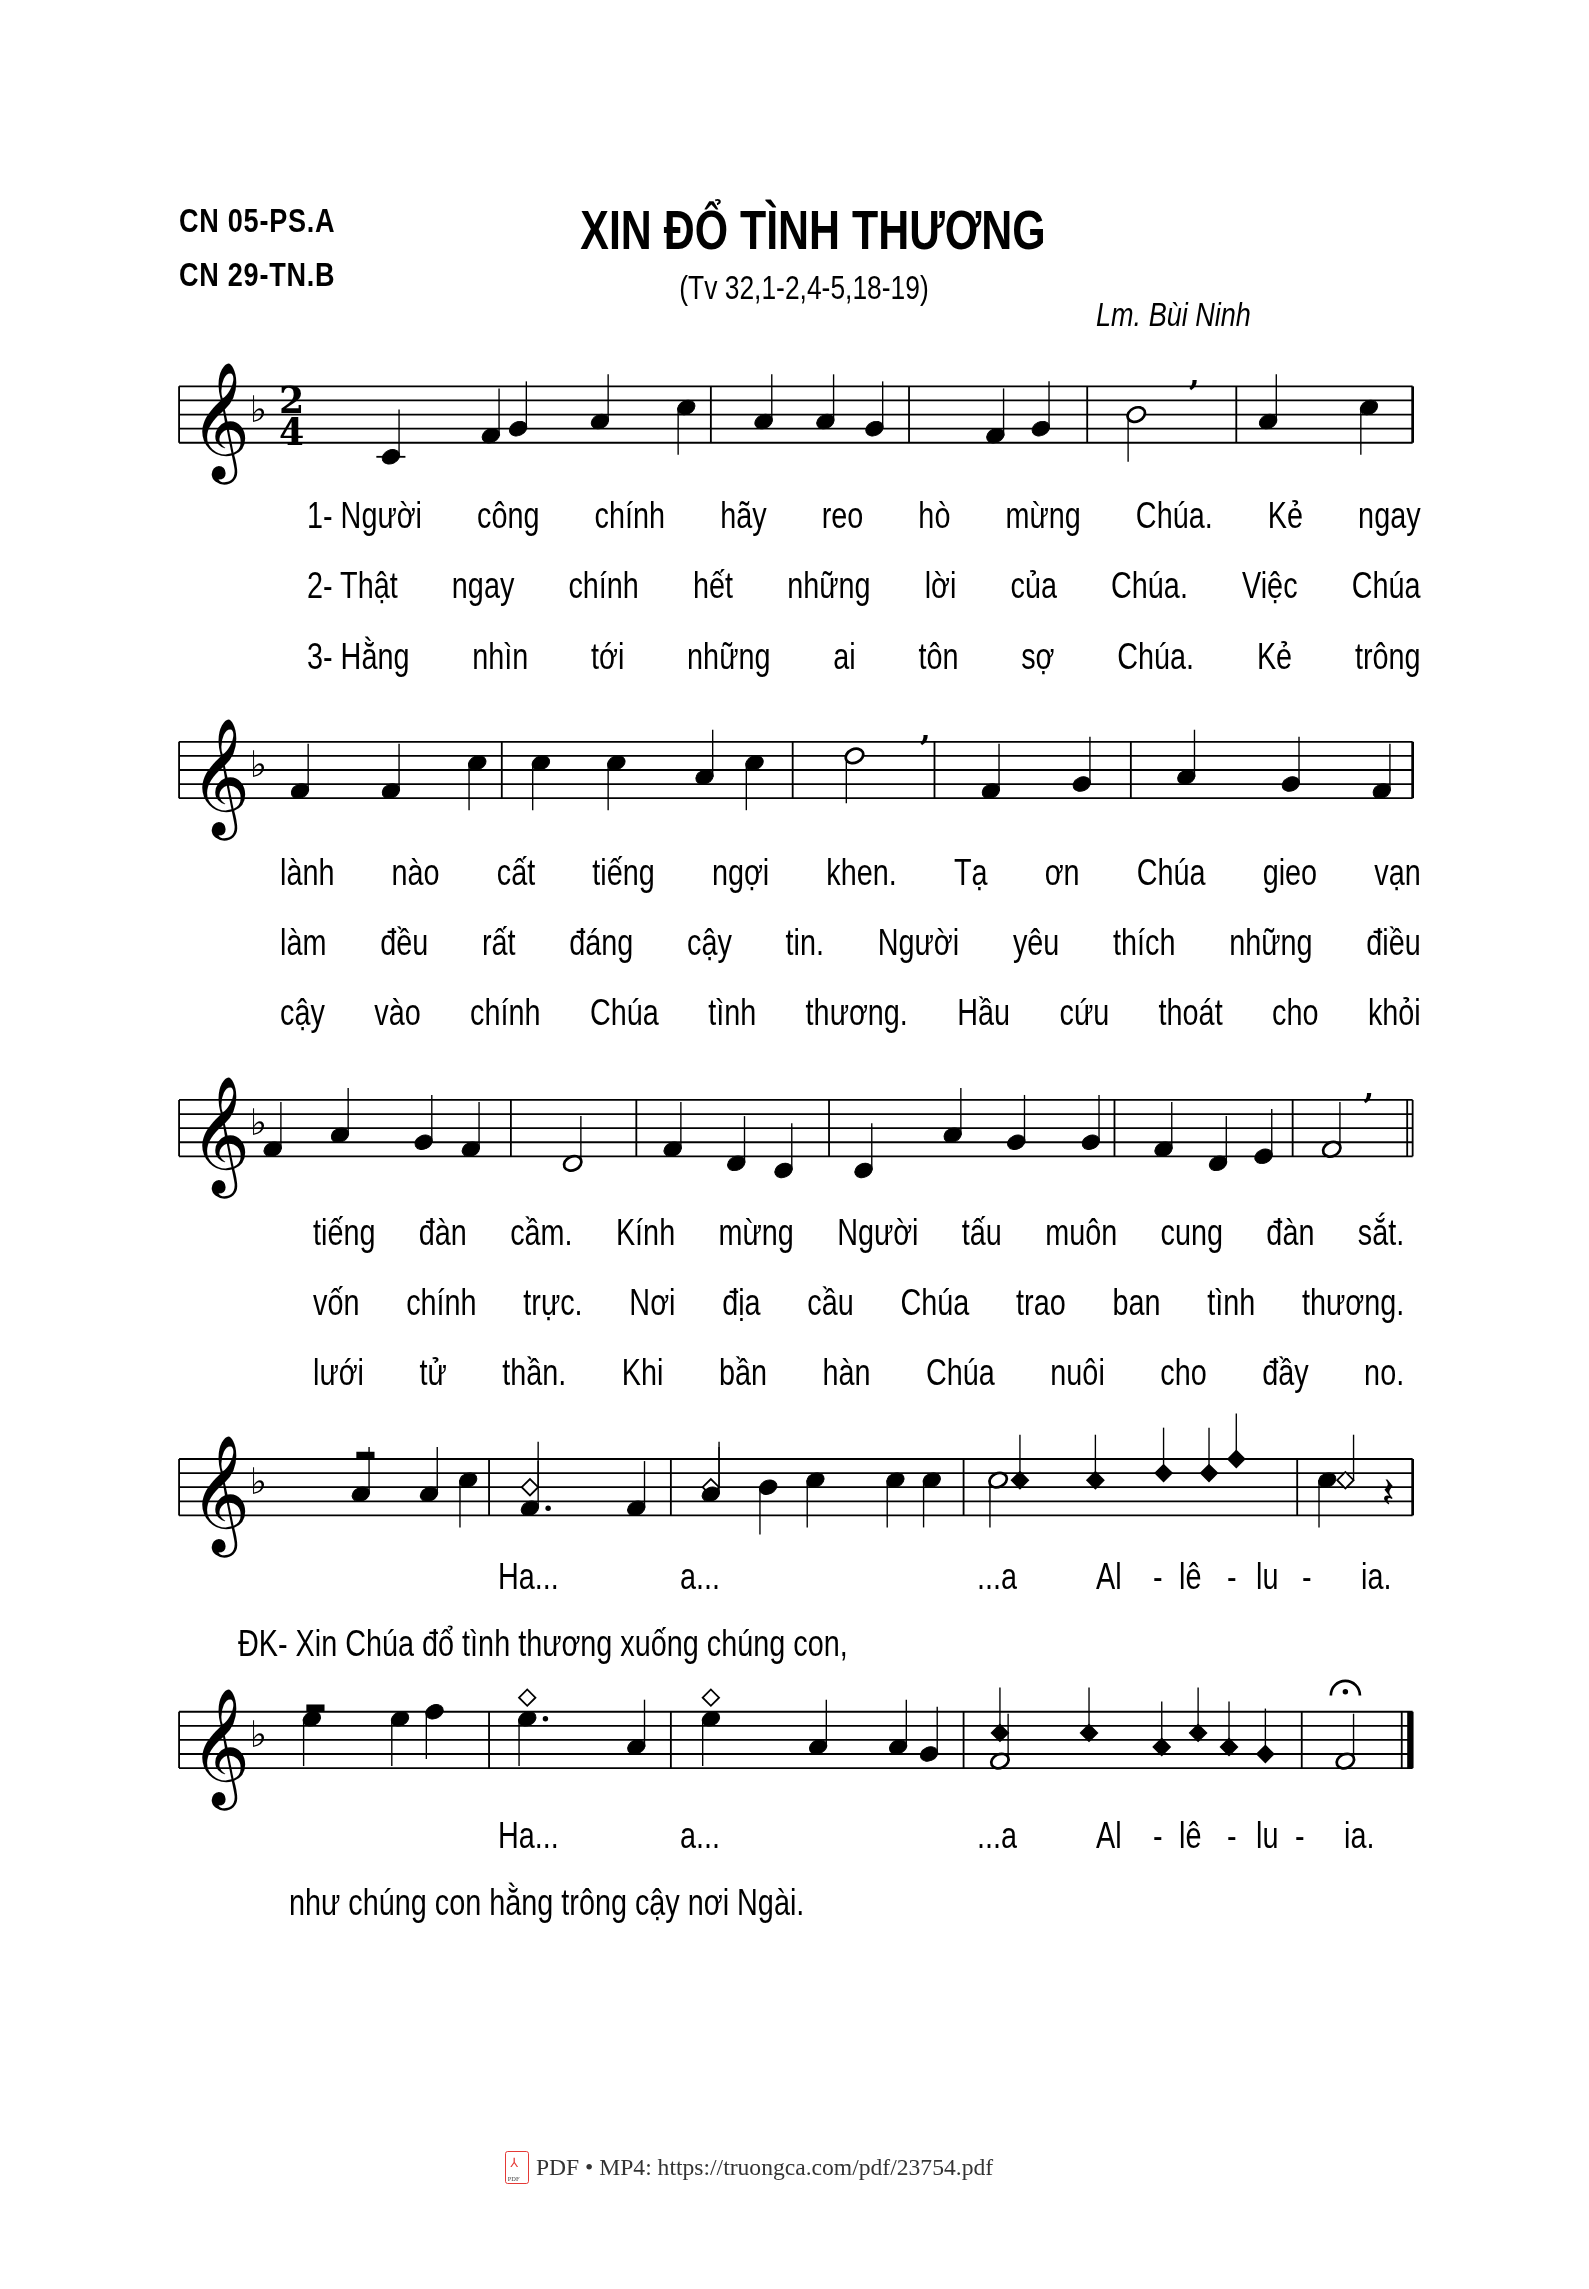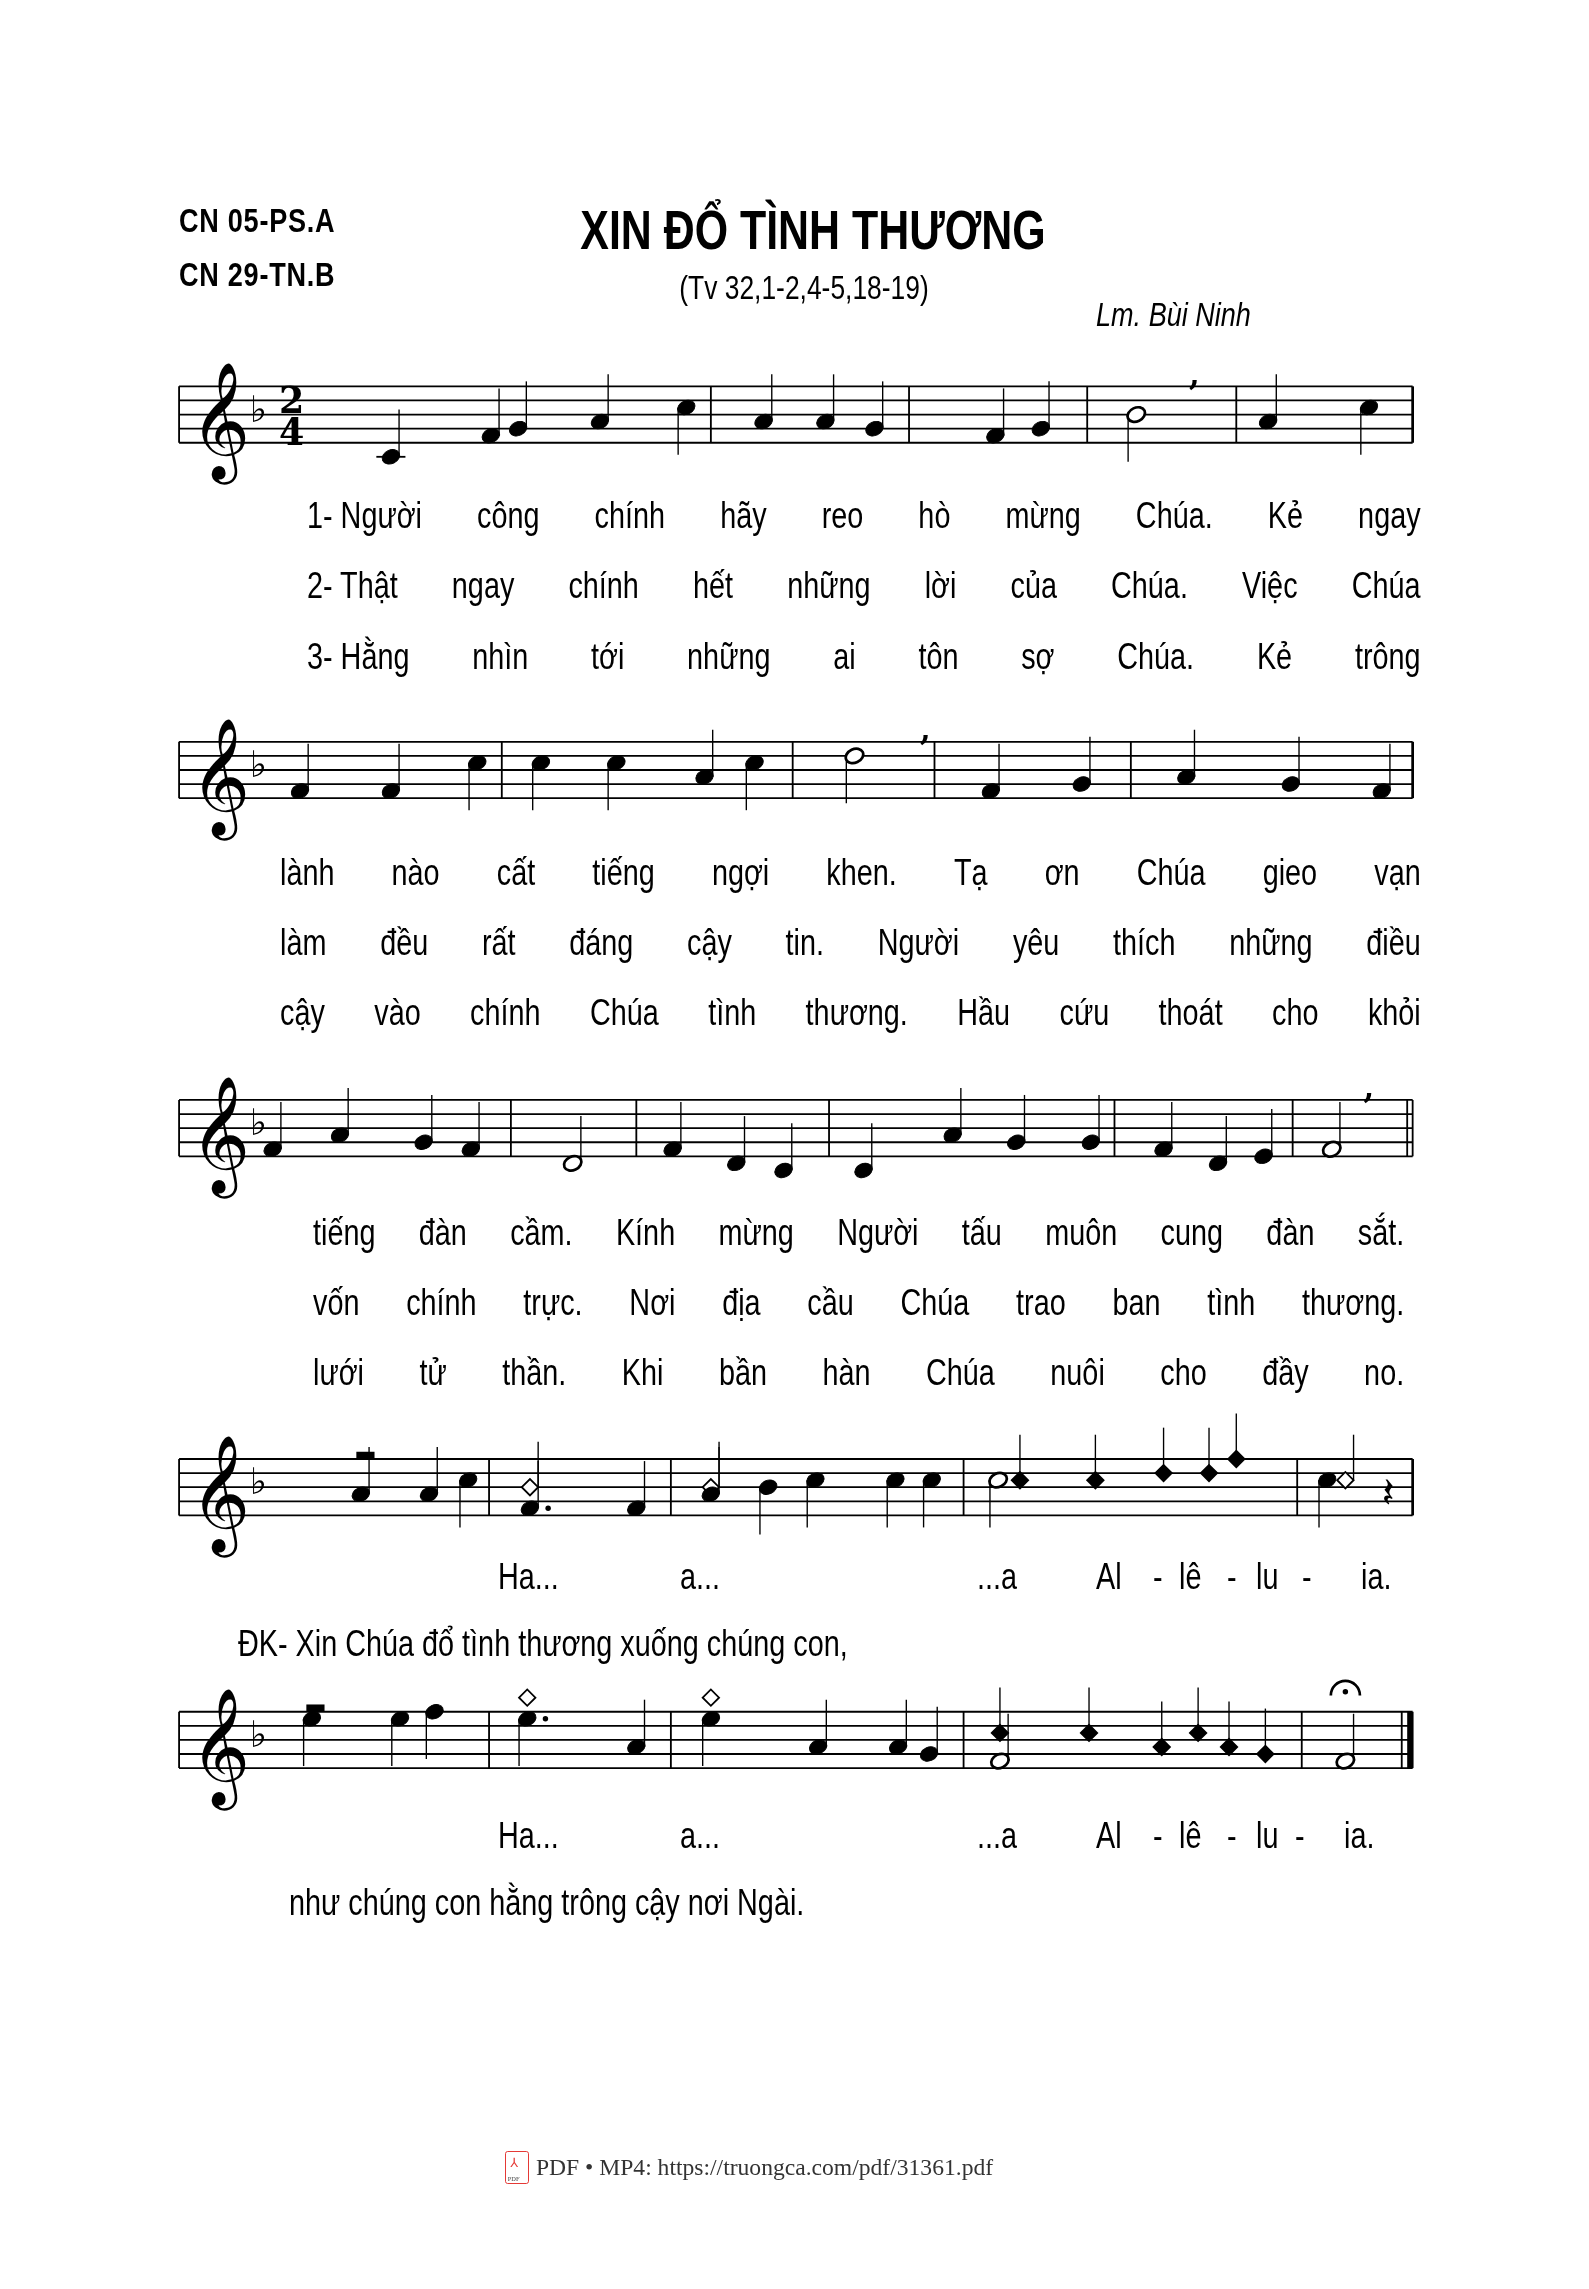--- a/index.html
+++ b/index.html
@@ -418,15 +418,15 @@
     <div class="abs lyric" style="left: 1295px; top: 1815px;">-</div>
     <div class="abs lyric" style="left: 1344px; top: 1815px;">ia.</div>
     <div class="abs lyric" style="left: 289px; top: 1882px;">như chúng con hằng trông cậy nơi Ngài.</div>
   </div>
 
 <div class="abs footer" style="left:505px; top:2151px;">
   <div class="pdf-icon">
     <span class="glyph">⅄</span>
       <span class="lbl">PDF</span>
   </div>
-  <span>PDF • MP4: https://truongca.com/pdf/31361.pdf</span>
+  <span>PDF • MP4: https://truongca.com/pdf/23754.pdf</span>
 </div>
 
 
 </body></html>

